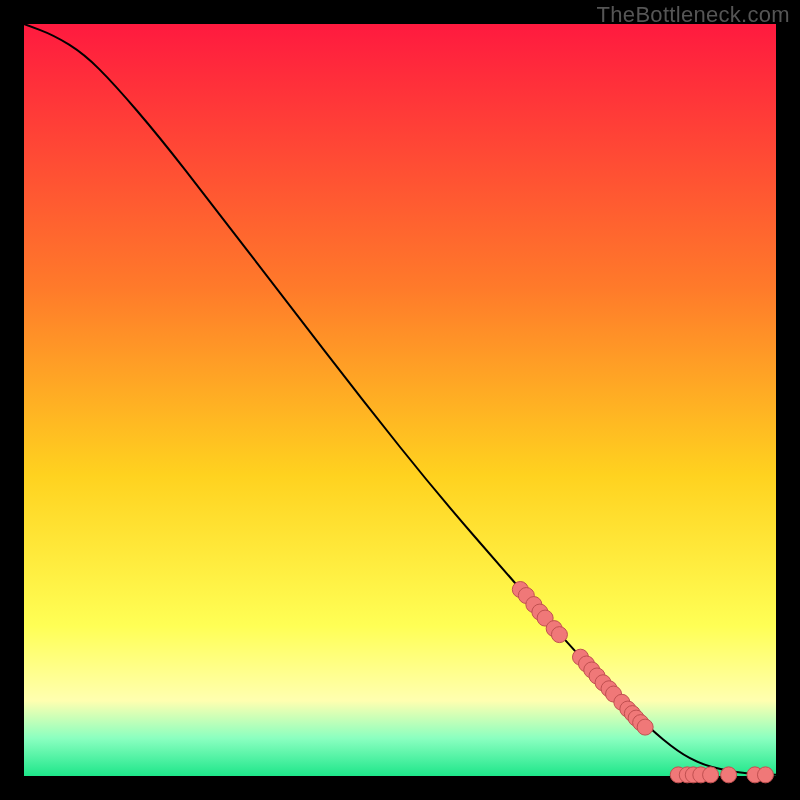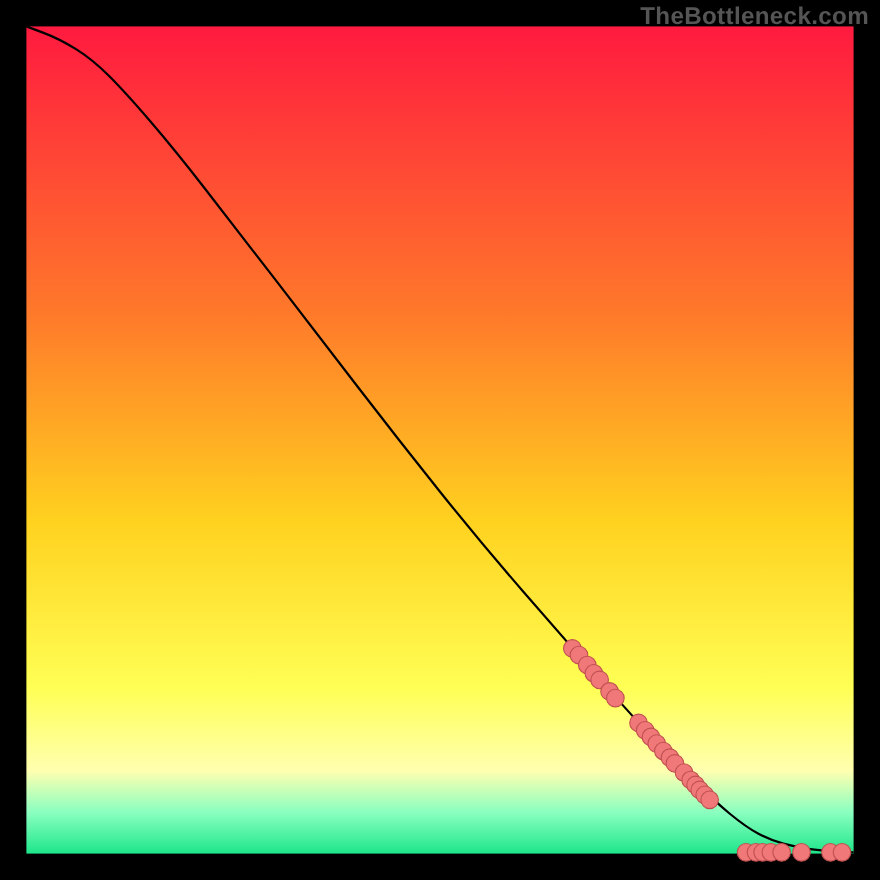--- a/index.html
+++ b/index.html
@@ -15,21 +15,21 @@
     height: 800px;
     background: #000;
     position: relative;
   }
   .watermark {
     position: absolute;
     top: 2px;
     right: 10px;
     color: #555;
     font-size: 22px;
-    font-weight: 700;
+    font-weight: 400;
     letter-spacing: 0.3px;
     z-index: 10;
   }
   svg.plot {
     position: absolute;
     left: 0;
     top: 0;
   }
 </style>
 </head>

